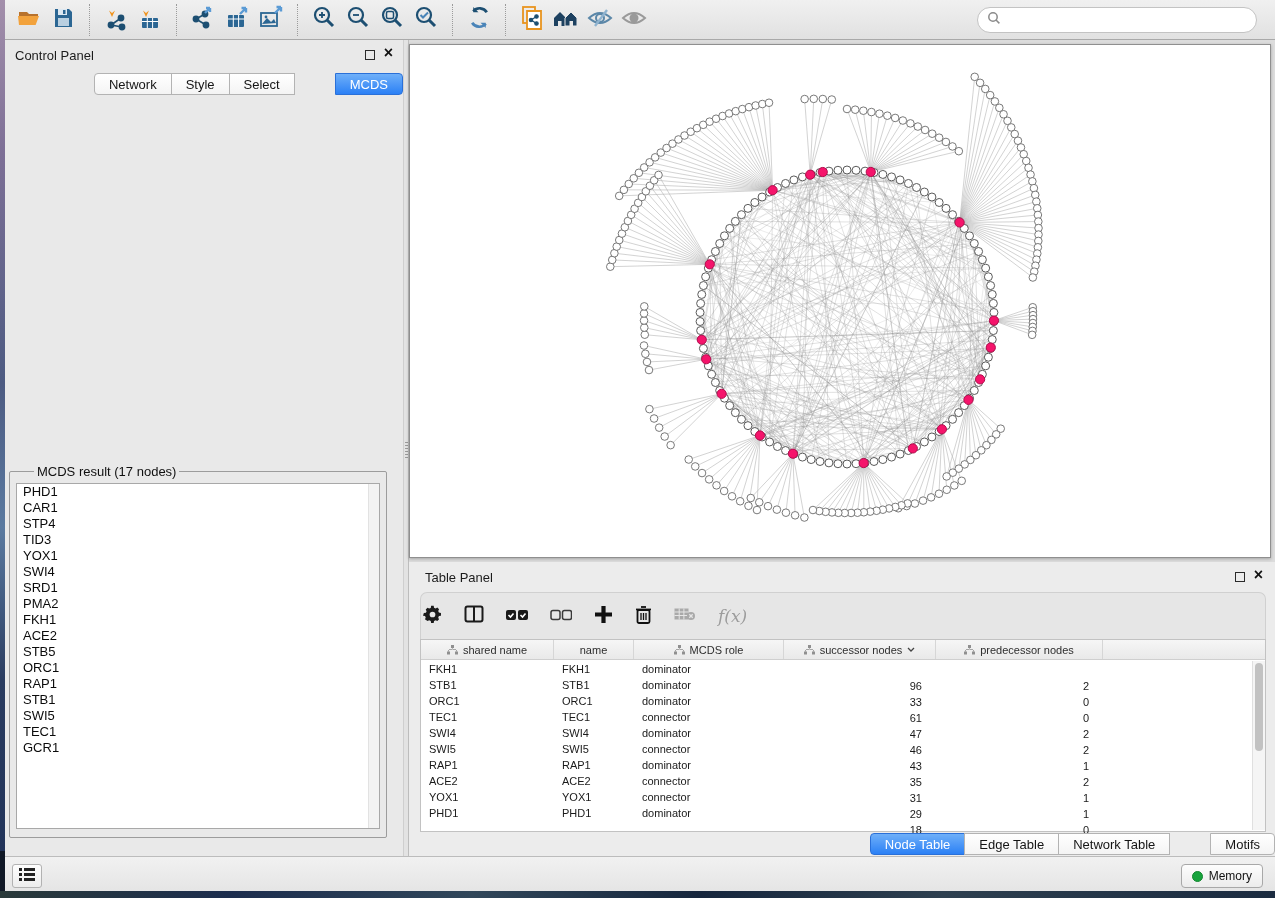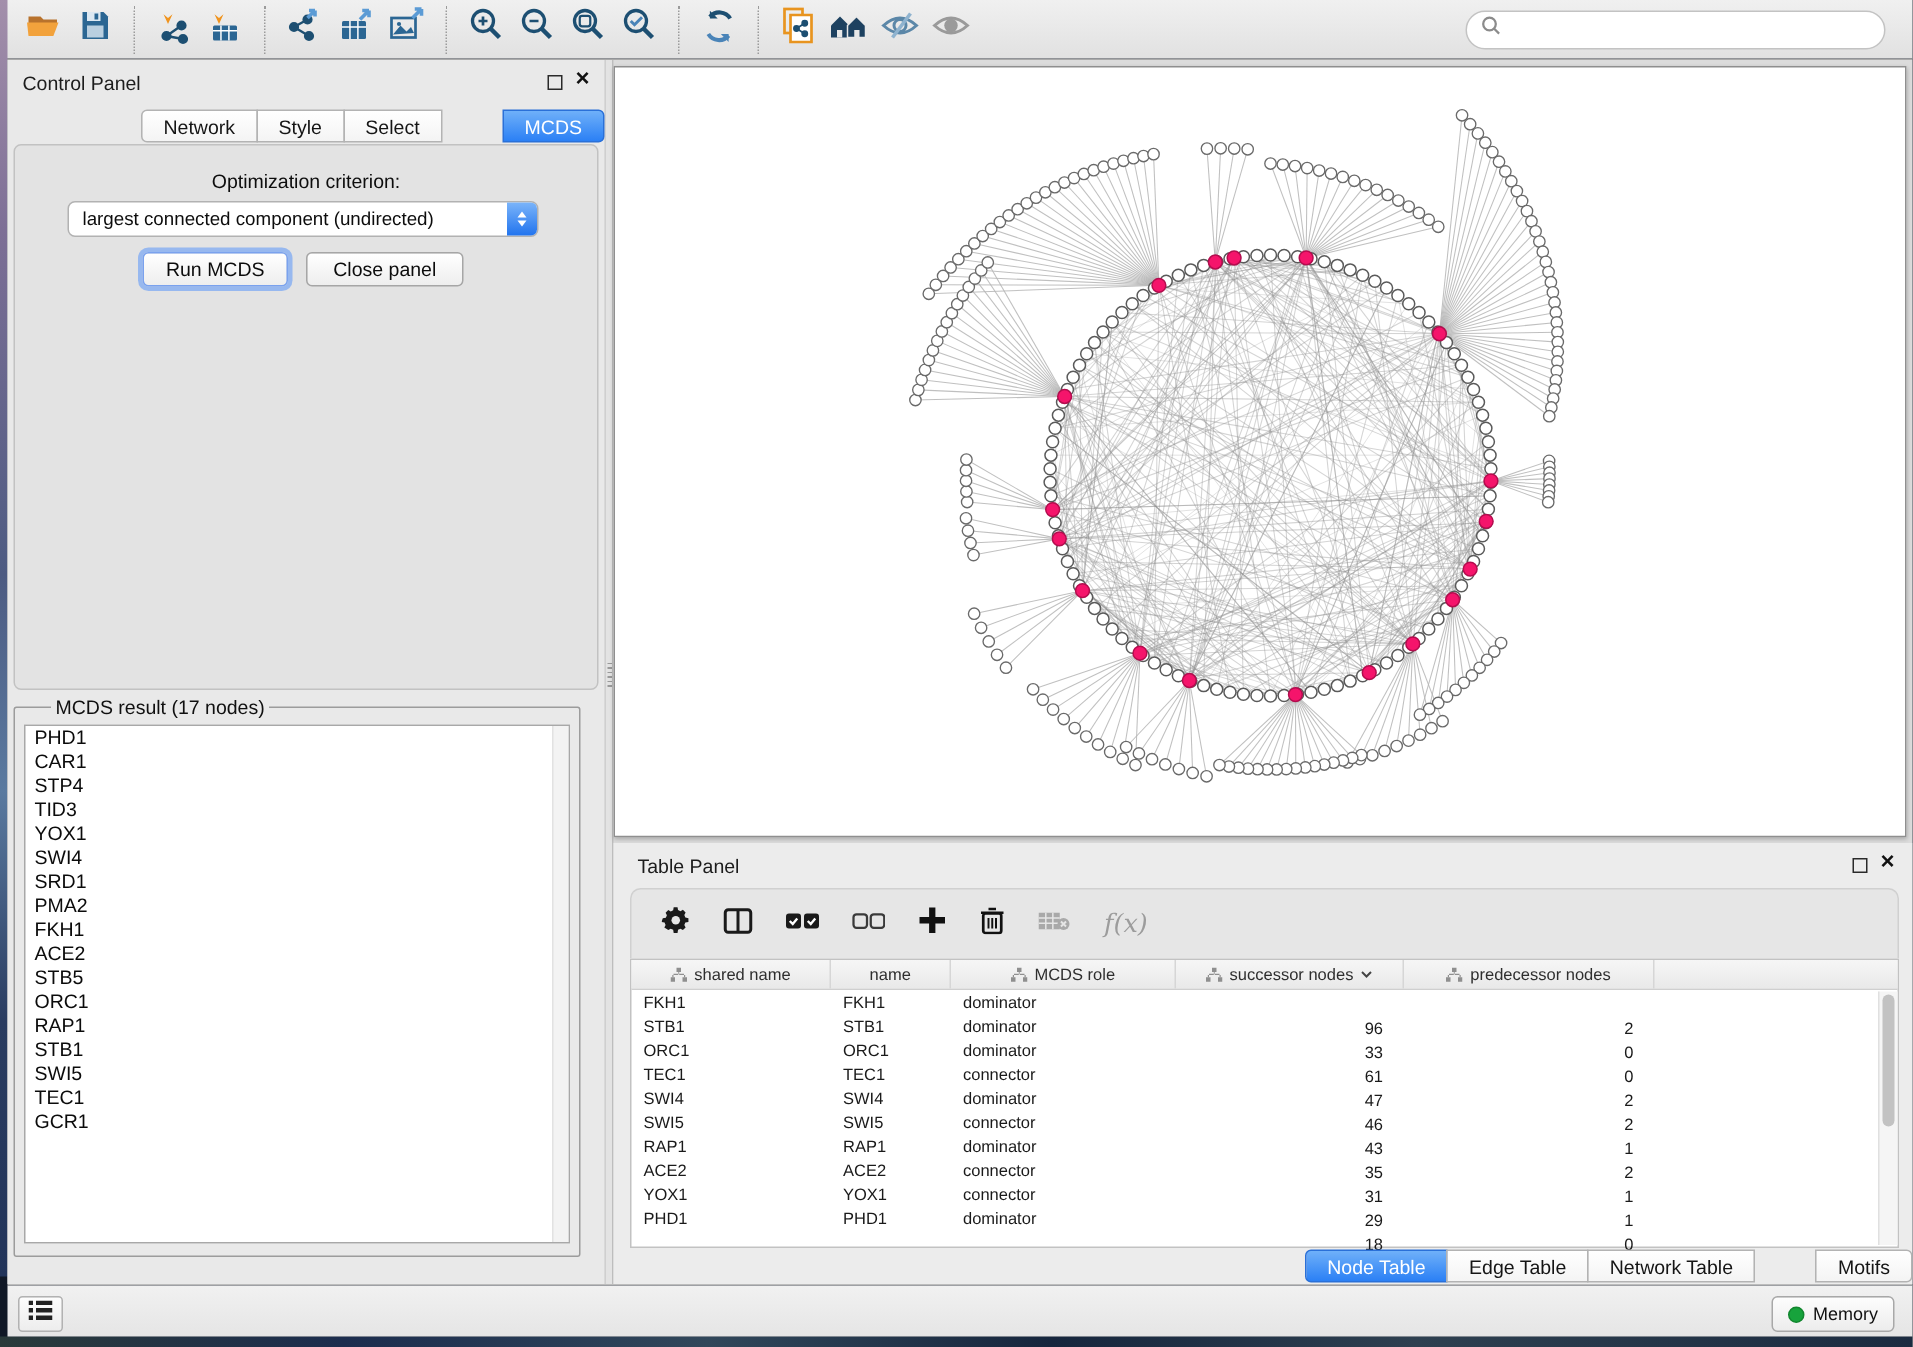--- a/index.html
+++ b/index.html
@@ -89,21 +89,21 @@
   .n-ring { fill:#fff; stroke:#5a5a5a; stroke-width:1; }
   .n-leaf { fill:#fff; stroke:#6a6a6a; stroke-width:.9; }
   .n-hub  { fill:#f5146b; stroke:#b30d4e; stroke-width:1; }
 
   
   #table-panel { position:absolute; left:404px; top:522px; width:866px; height:294px; background:#ececec; }
   #tp-header { position:relative; height:28px; }
   #tp-float { right:30px; } #tp-close { right:12px; }
   #tp-toolbar { position:absolute; left:11px; top:30px; width:846px; height:47px;
     background:#e6e6e6; border:1px solid #d0d0d0; border-bottom:none; border-radius:7px 7px 0 0;
-    display:flex; align-items:center; padding-left:20px; gap:22px; }
+    display:flex; align-items:center; padding-left:2px; gap:22px; }
   .ttb { display:flex; align-items:center; justify-content:center; }
   #fx-label { font-family:"DejaVu Serif", serif; font-style:italic; font-size:17px; color:#9c9c9c; }
 
   #node-table { position:absolute; left:11px; top:77px; width:846px; height:193px;
     background:#fff; border:1px solid #c2c2c2; }
   #thead { display:flex; height:20px; background:linear-gradient(#f6f6f6,#e9e9e9); border-bottom:1px solid #cfcfcf; }
   .th { display:flex; align-items:center; justify-content:center; gap:5px; font-size:11px; color:#2e2e2e;
     border-right:1px solid #d6d6d6; height:100%; }
   .th:last-child { border-right:none; }
   #table-rows { position:absolute; left:0; top:21px; right:14px; }
@@ -289,32 +289,20 @@
     <div id="cp-header">
       <span class="panel-title">Control Panel</span>
       <span class="float-icon" id="cp-float"></span>
       <span class="close-icon" id="cp-close">×</span>
     </div>
     <div id="cp-tabs" class="seg-tabs">
       <span class="seg-tab">Network</span>
       <span class="seg-tab">Style</span>
       <span class="seg-tab">Select</span>
       <span class="seg-tab active">MCDS</span>
-    </div>
-    <div id="cp-box">
-      <div id="opt-label">Optimization criterion:</div>
-      <div id="criterion-select">
-        <span class="sel-text">largest connected component (undirected)</span>
-        <span class="sel-cap">
-            <span class="tri-up"></span>
-            <span class="tri-dn"></span>
-          </span>
-      </div>
-      <div class="push-btn" id="run-btn">Run MCDS</div>
-      <div class="push-btn" id="closep-btn">Close panel</div>
     </div>
     <fieldset id="mcds-fieldset">
       <legend>MCDS result (17 nodes)</legend>
       <div id="mcds-list">
         <div id="mcds-items">
             <div class="mcds-item">PHD1</div>
             <div class="mcds-item">CAR1</div>
             <div class="mcds-item">STP4</div>
             <div class="mcds-item">TID3</div>
             <div class="mcds-item">YOX1</div>

